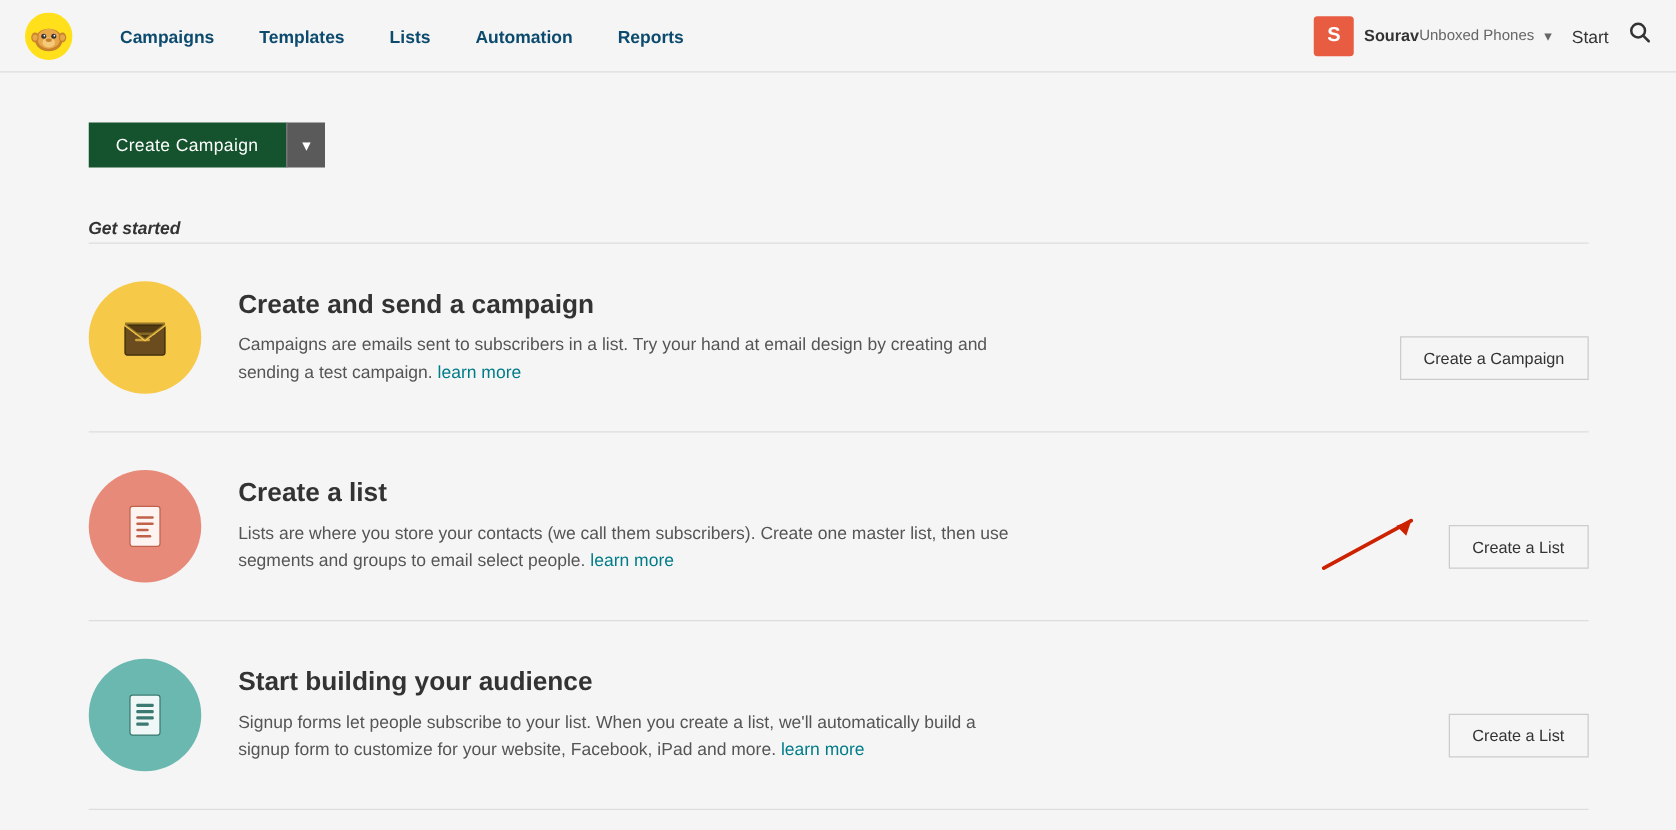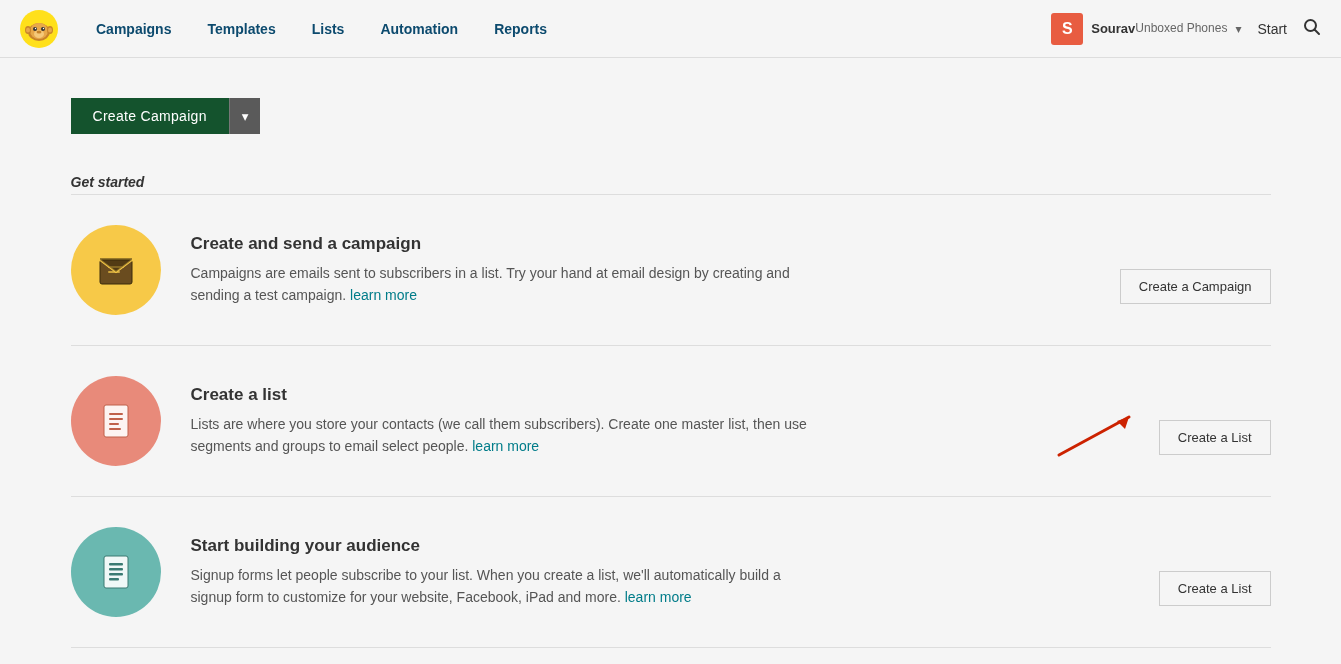--- a/index.html
+++ b/index.html
@@ -152,21 +152,21 @@
       justify-content: center;
     }
     .card-icon-campaign { background: #f7c948; }
     .card-icon-list { background: #e88a7a; }
     .card-icon-audience { background: #6ab8b0; }
 
     .card-content {
       flex: 1;
     }
     .card-title {
-      font-size: 17px;
+      font-size: 21px;
       font-weight: 700;
       color: #333;
       margin-bottom: 8px;
     }
     .card-desc {
       font-size: 14px;
       color: #555;
       line-height: 1.6;
       max-width: 620px;
     }

